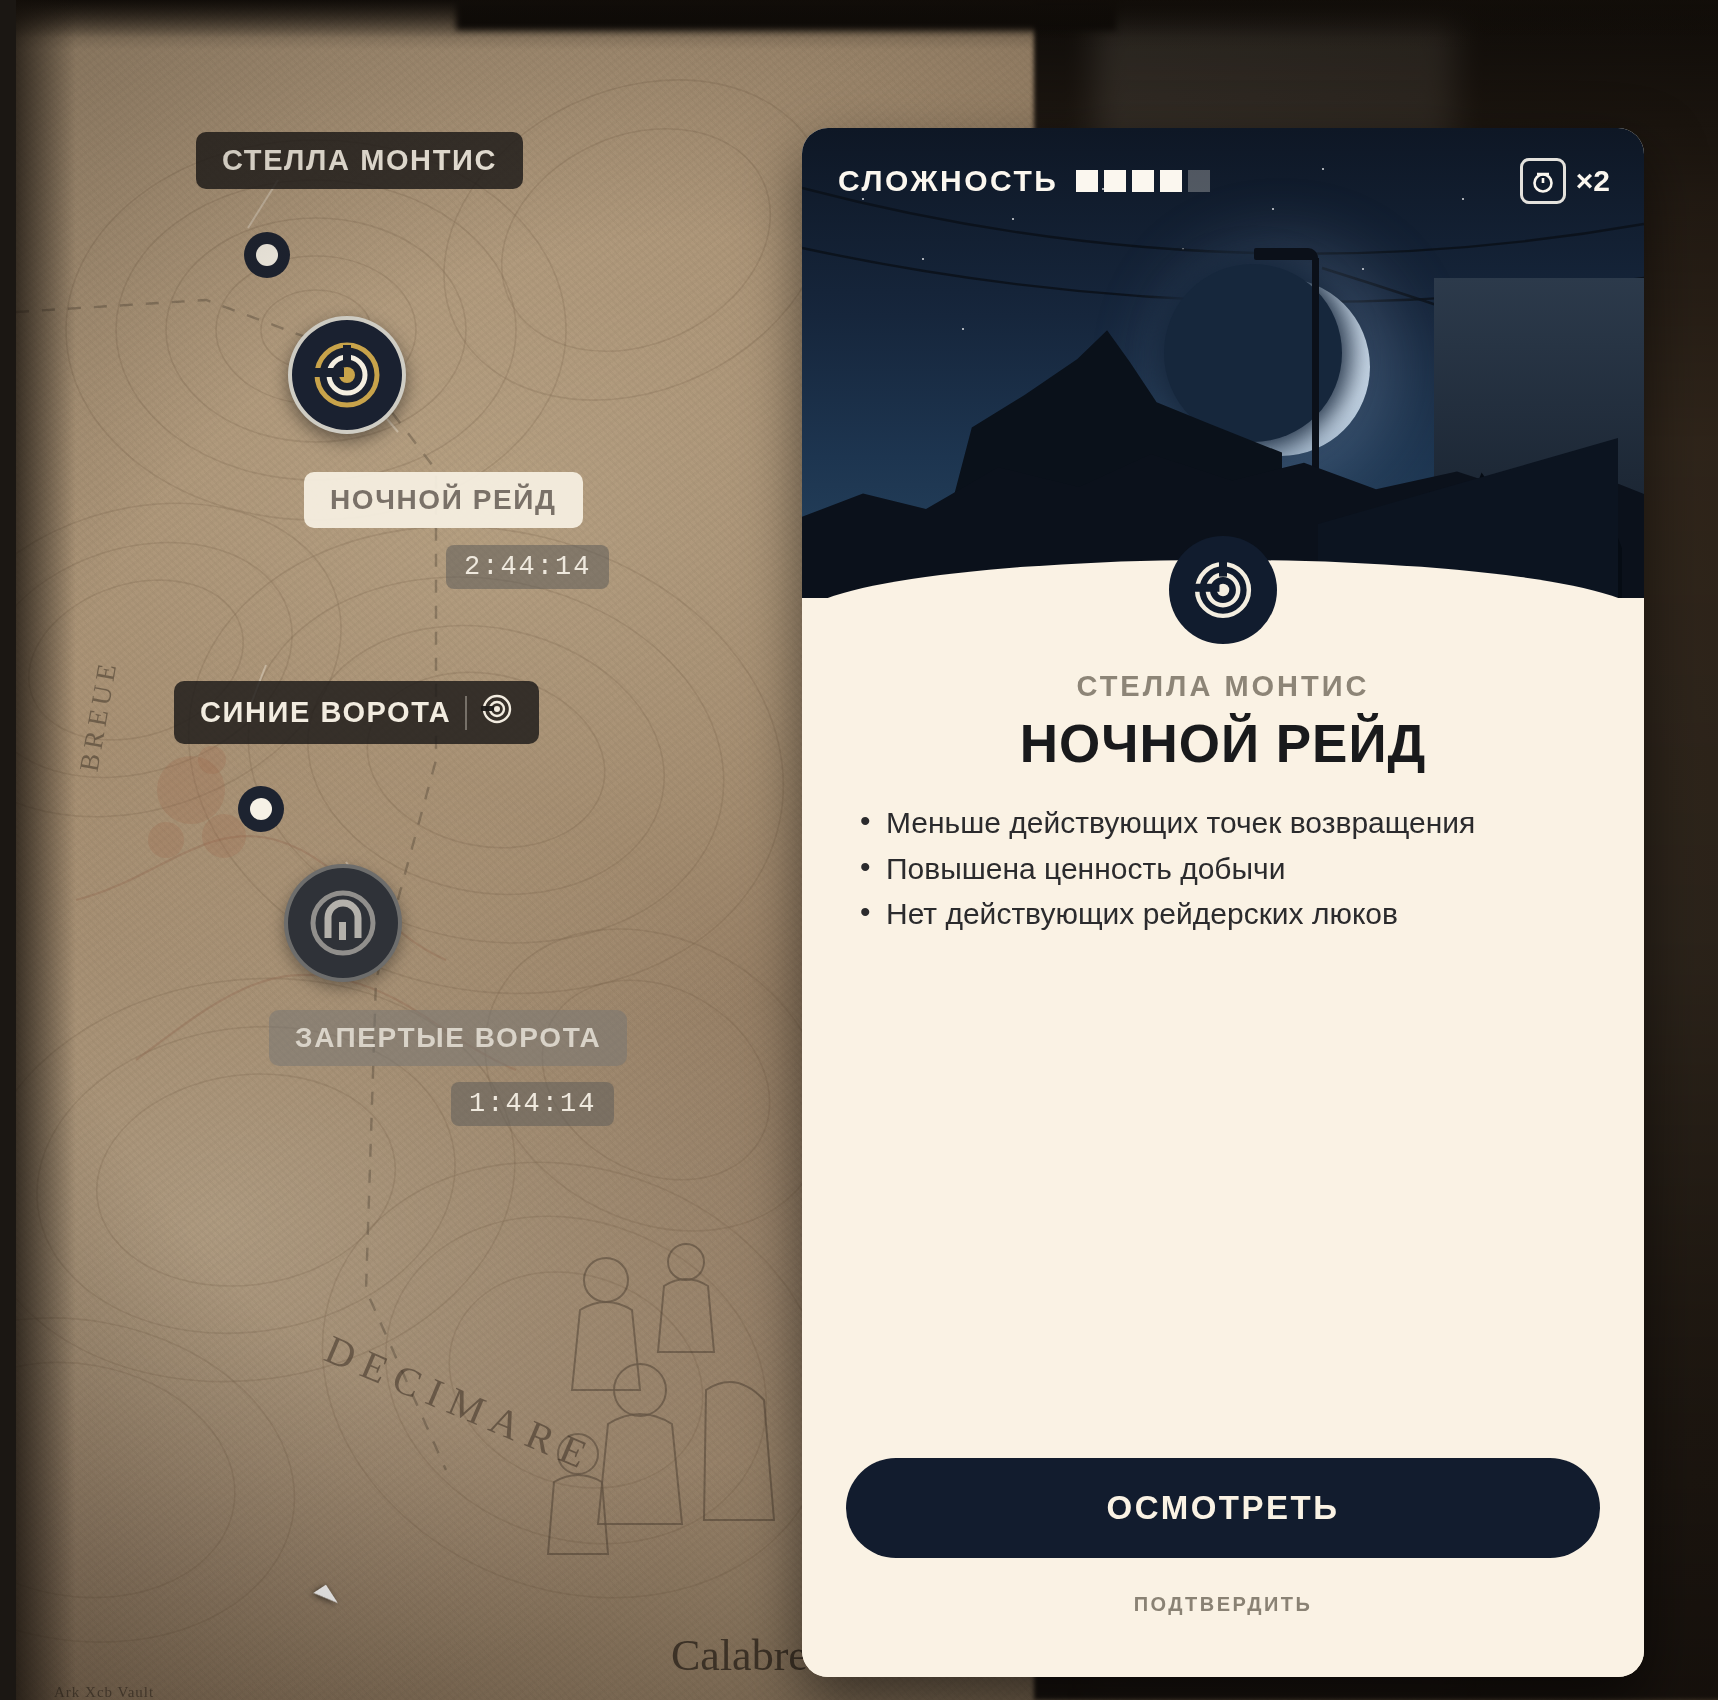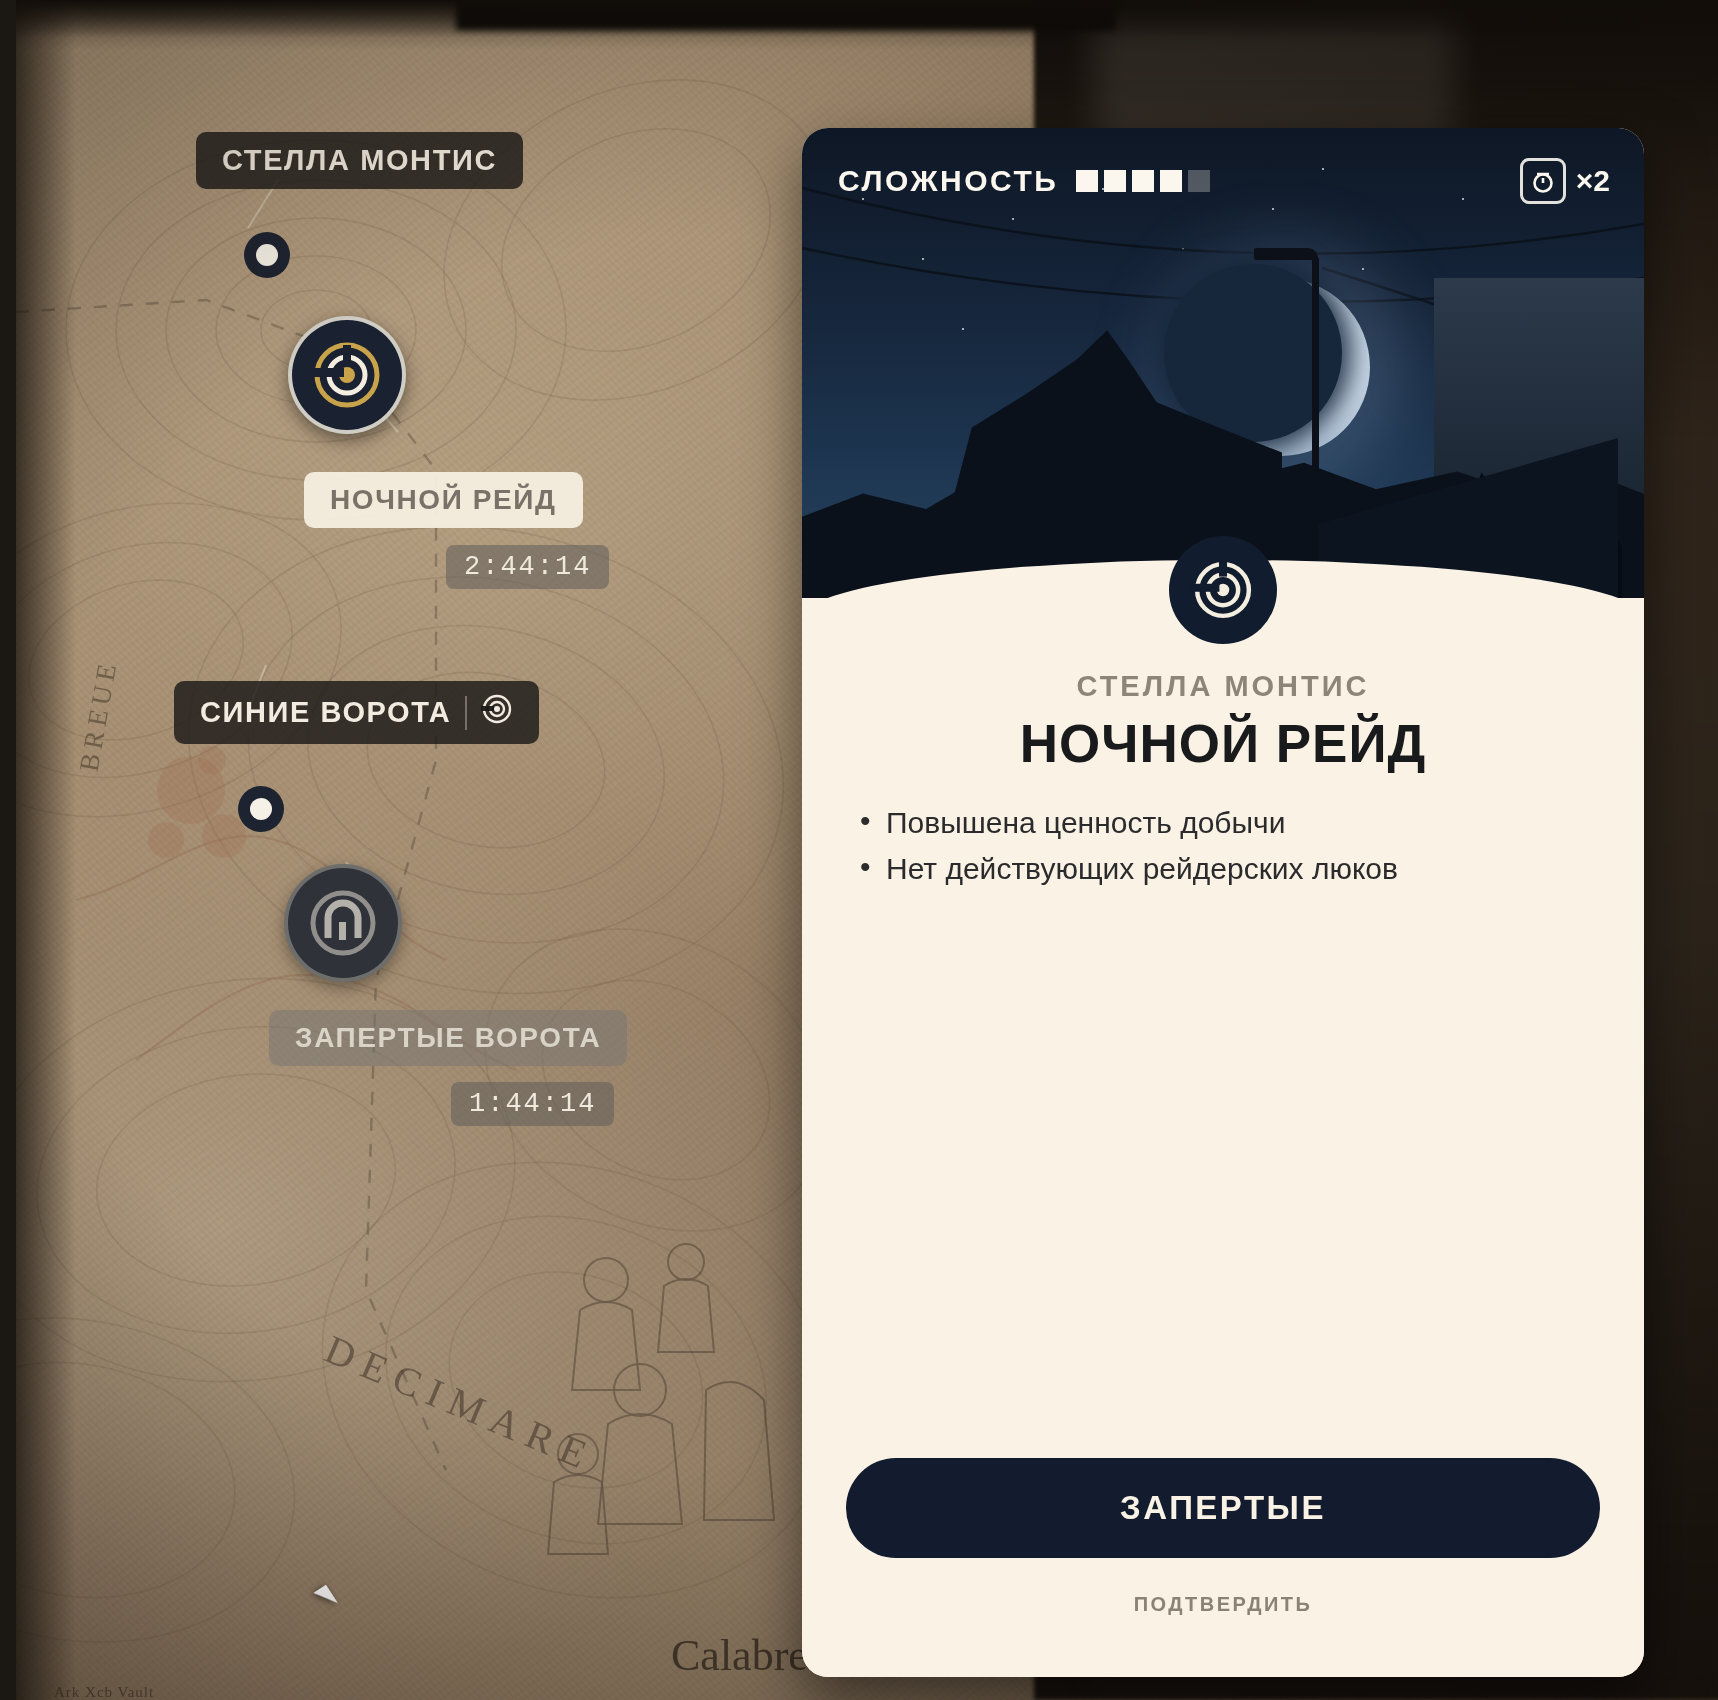--- a/index.html
+++ b/index.html
@@ -614,23 +614,24 @@
         </svg>
       </div>
 
       <div class="panel-heading">
         <div class="panel-sub">СТЕЛЛА МОНТИС</div>
         <div class="panel-title">НОЧНОЙ РЕЙД</div>
       </div>
 
 
       <ul class="panel-list">
+        <li>Меньше действующих точек возвращения</li>
         <li>Повышена ценность добычи</li>
         <li>Нет действующих рейдерских люков</li>
       </ul>
 
       <div class="panel-actions">
-        <button class="btn-primary">ЗАПЕРТЫЕ</button>
+        <button class="btn-primary">ОСМОТРЕТЬ</button>
         <button class="btn-secondary">ПОДТВЕРДИТЬ</button>
       </div>
     </div>
   </div>
 </div>
 
 </body></html>

